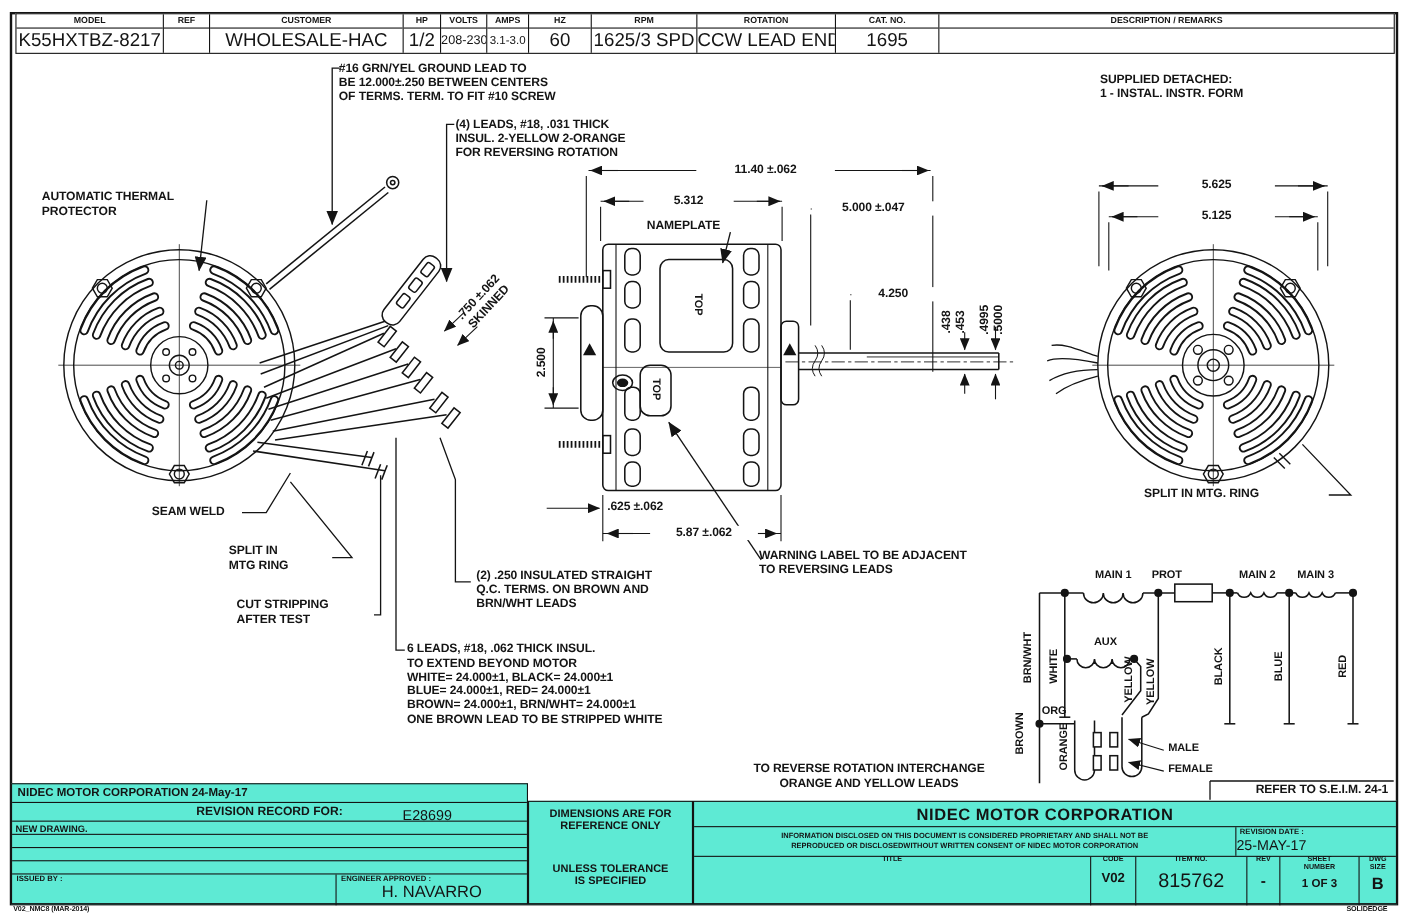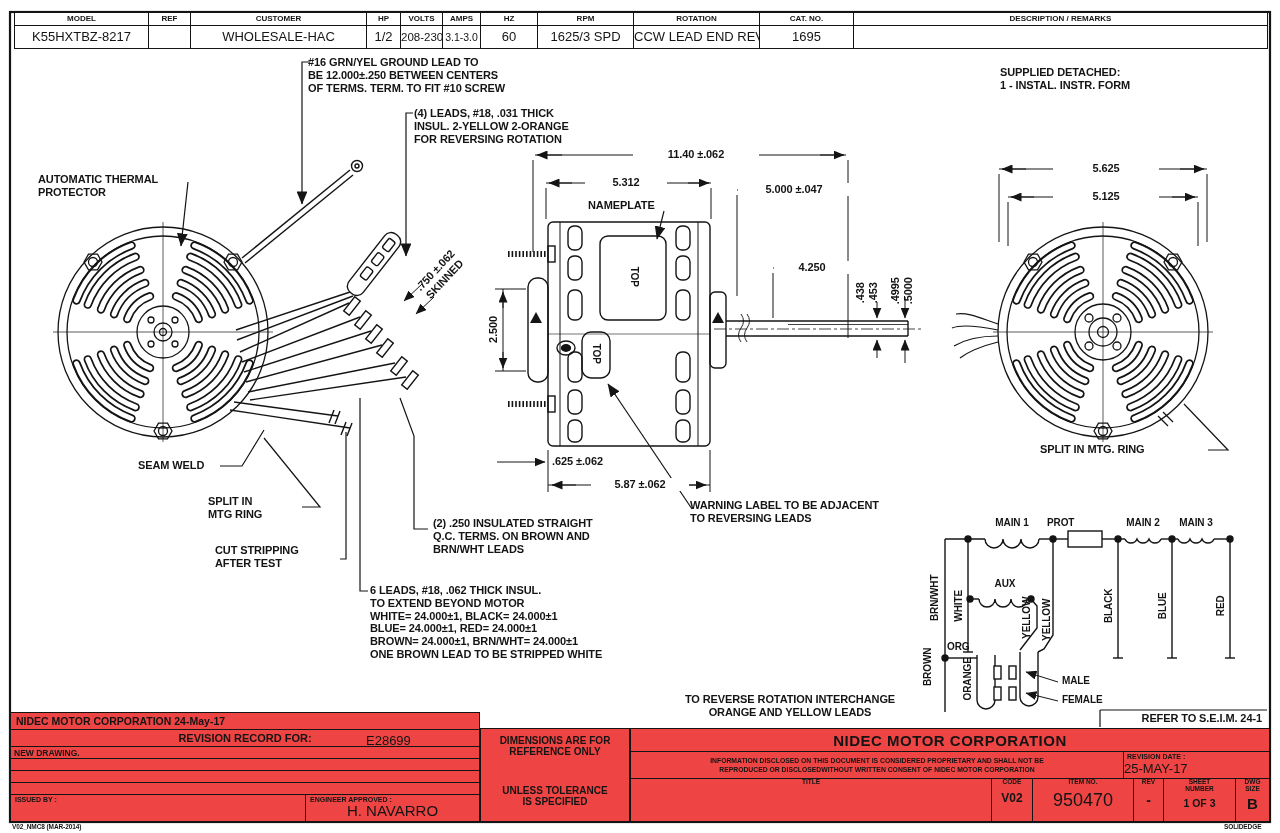--- a/index.html
+++ b/index.html
@@ -10,23 +10,23 @@
   .dim{background:#fff;padding:0 3px;text-align:center;}
   .rot{transform:rotate(-90deg);text-align:center;}
   .rot45{transform:rotate(-47deg);text-align:center;}
   .rot90{transform:rotate(90deg);text-align:center;}
   .sch{font-size:10px;}
   
   #htab{position:absolute;left:14px;top:12px;z-index:3;display:flex;border:1.6px solid #141414;background:#fff;}
   .hc{border-right:1.2px solid #141414;box-sizing:border-box;}
   .hc:last-child{border-right:none;}
   .hl{font-size:8px;font-weight:700;text-align:center;border-bottom:1.2px solid #141414;height:12px;line-height:12px;overflow:hidden;}
-  .hv{font-size:13px;font-weight:400;text-align:center;height:22px;line-height:22px;white-space:nowrap;overflow:hidden;}
+  .hv{font-size:17px;font-weight:400;text-align:center;height:22px;line-height:22px;white-space:nowrap;overflow:hidden;}
   
-  .blk{position:absolute;z-index:3;box-sizing:border-box;border:1.6px solid #141414;background:#ef4444;}
+  .blk{position:absolute;z-index:3;box-sizing:border-box;border:1.6px solid #141414;background:#5eead4;}
   .row{position:relative;box-sizing:border-box;border-bottom:1.2px solid #141414;overflow:visible;}
   .tiny{font-size:7px;font-weight:700;}
   .cell{position:relative;box-sizing:border-box;border-right:1.2px solid #141414;text-align:center;}
   .cell:last-child{border-right:none;}
   .clabel{font-size:6.5px;font-weight:700;line-height:1.05;white-space:pre-line;}
 </style>
 </head>
 <body>
 
 <div id="sheet">
@@ -461,21 +461,21 @@
   <div class="row" style="height:44px;border-bottom:none;display:flex">
     <div class="cell" style="width:361px">
       <div class="clabel">TITLE</div>
     </div>
     <div class="cell" style="width:41px">
       <div class="clabel">CODE</div>
       <div style="font-size:12px;font-weight:700;padding-top:5px">V02</div>
     </div>
     <div class="cell" style="width:101px">
       <div class="clabel">ITEM NO.</div>
-      <div style="font-size:18px;font-weight:400;padding-top:4px">950470</div>
+      <div style="font-size:18px;font-weight:400;padding-top:4px">815762</div>
     </div>
     <div class="cell" style="width:30px">
       <div class="clabel">REV</div>
       <div style="font-size:14px;font-weight:700;padding-top:6px">-</div>
     </div>
     <div class="cell" style="width:72px">
       <div class="clabel">SHEET
 NUMBER</div>
       <div style="font-size:10.5px;font-weight:700;padding-top:4px">1  OF  3</div>
     </div>

